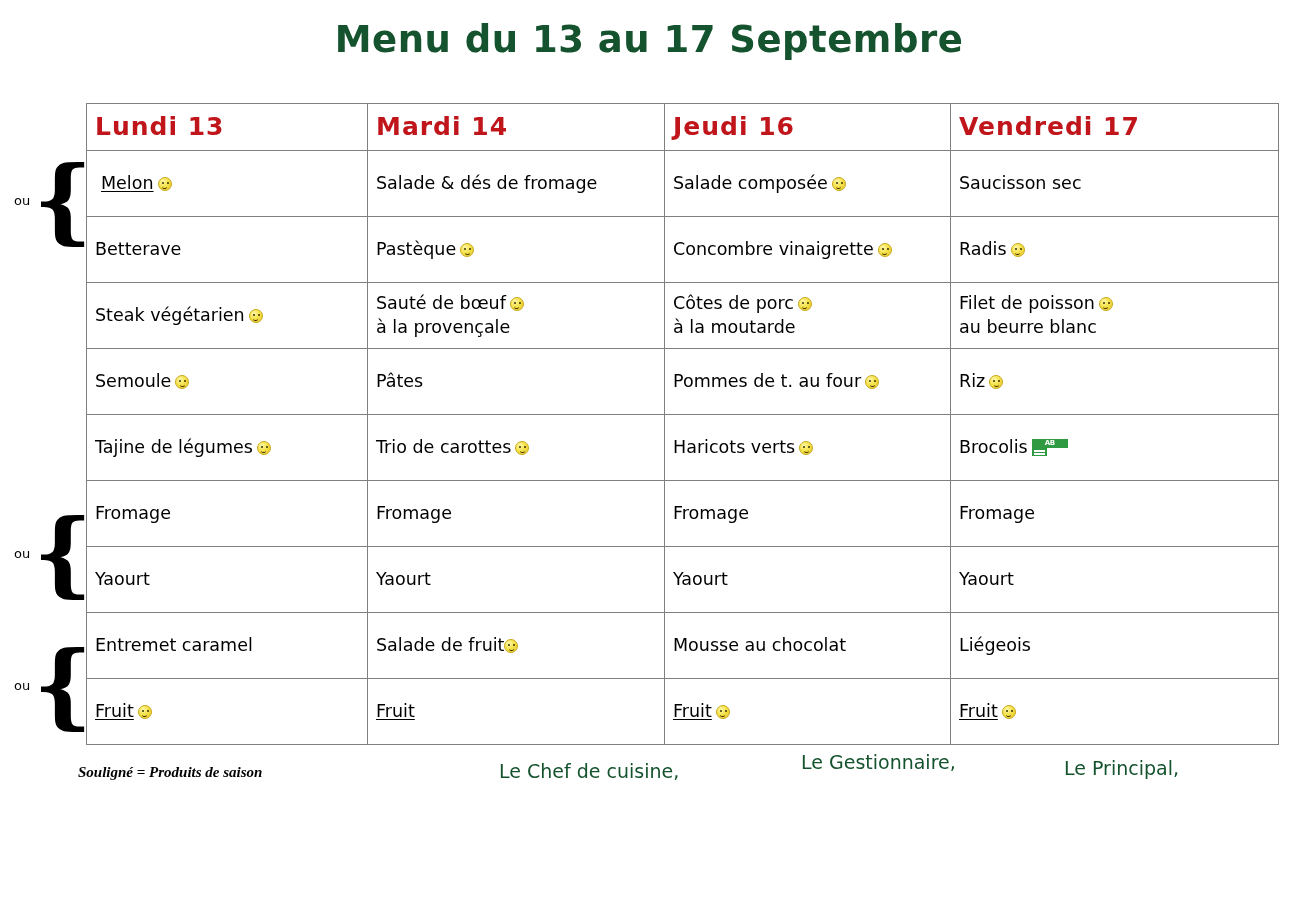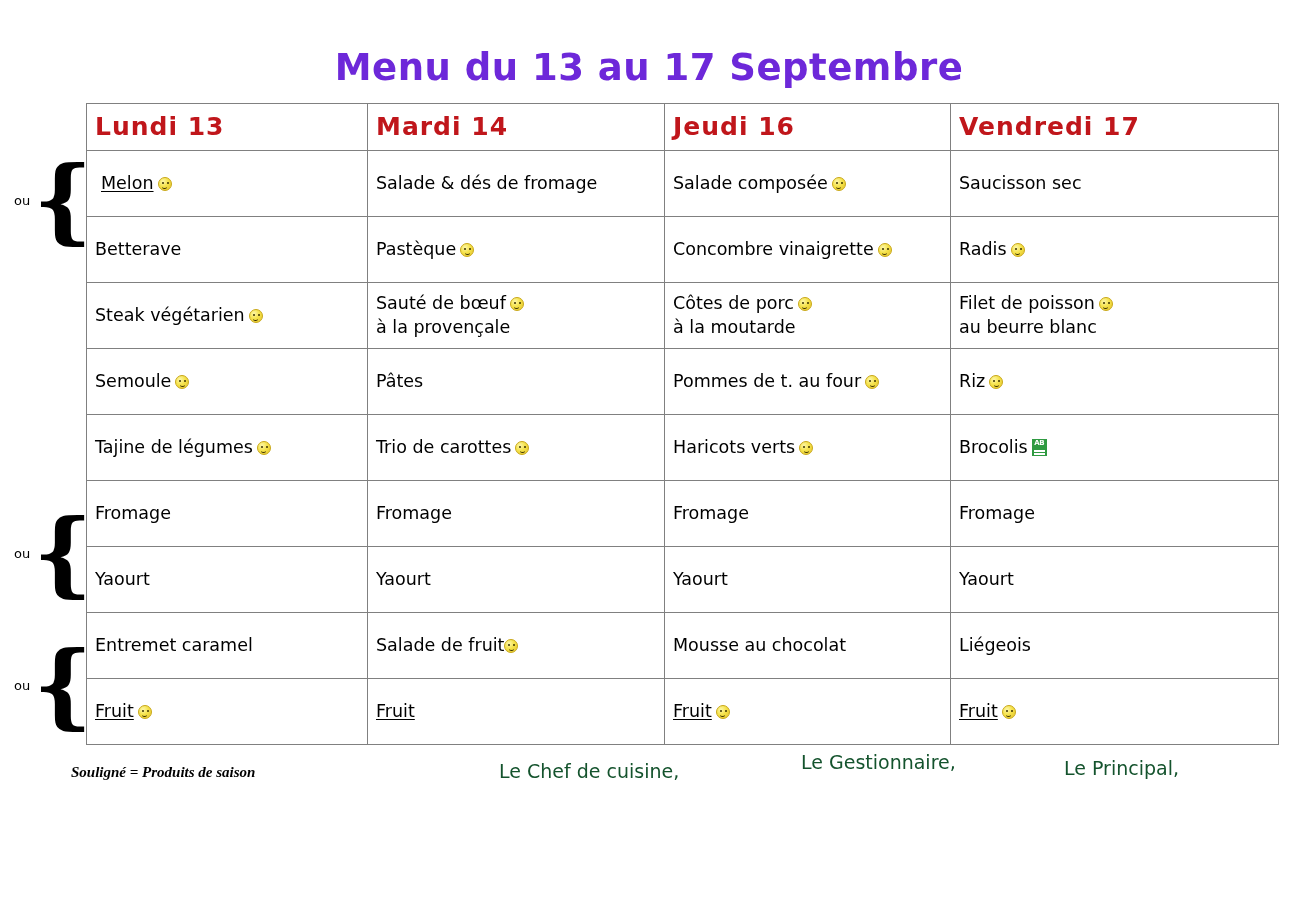--- a/index.html
+++ b/index.html
@@ -16,27 +16,26 @@
     overflow: hidden;
   }
 
   
   #menu-title {
     position: absolute;
     top: 18px;
     left: 0;
     width: 1298px;
     text-align: center;
-    color: #6d28d9;
+    color: #14532d;
     font-family: "DejaVu Sans", sans-serif;
     font-size: 37px;
     font-weight: bold;
     letter-spacing: 0.5px;
     white-space: nowrap;
-    margin-top: 28px;
   }
 
   
   #menu-table-wrap {
     position: absolute;
     left: 86px;
     top: 103px;
     width: 1192px;
   }
   table#menu-table {
@@ -115,21 +114,21 @@
     width: 15px;
     height: 17px;
     vertical-align: -3px;
     margin-left: 4px;
     position: relative;
     background: #ffffff;
   }
   .ab-logo .ab-top {
     position: absolute;
     left: 0; top: 0;
-    width: 15px; height: 9px;
+    width: 36px; height: 9px;
     background: #2f9a41;
     color: #ffffff;
     font-family: "DejaVu Sans", sans-serif;
     font-size: 7px;
     font-weight: bold;
     line-height: 9px;
     text-align: center;
     letter-spacing: -0.5px;
   }
   .ab-logo .ab-bot {
@@ -167,21 +166,21 @@
     font-family: "DejaVu Serif", serif;
     font-weight: bold;
     color: #000;
     line-height: 0.82;
     display: block;
   }
 
   
   #legend {
     position: absolute;
-    left: 71px;
+    left: 78px;
     top: 762px;
     font-family: "Liberation Serif", serif;
     font-style: italic;
     font-weight: bold;
     font-size: 15px;
     color: #000;
     line-height: 1.45;
   }
   #legend .legend-line { display: flex; align-items: center; white-space: nowrap; }
 

